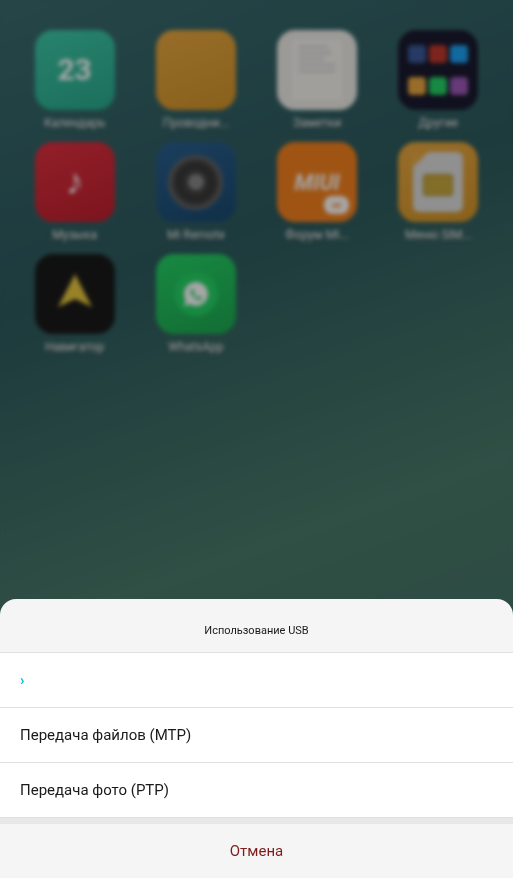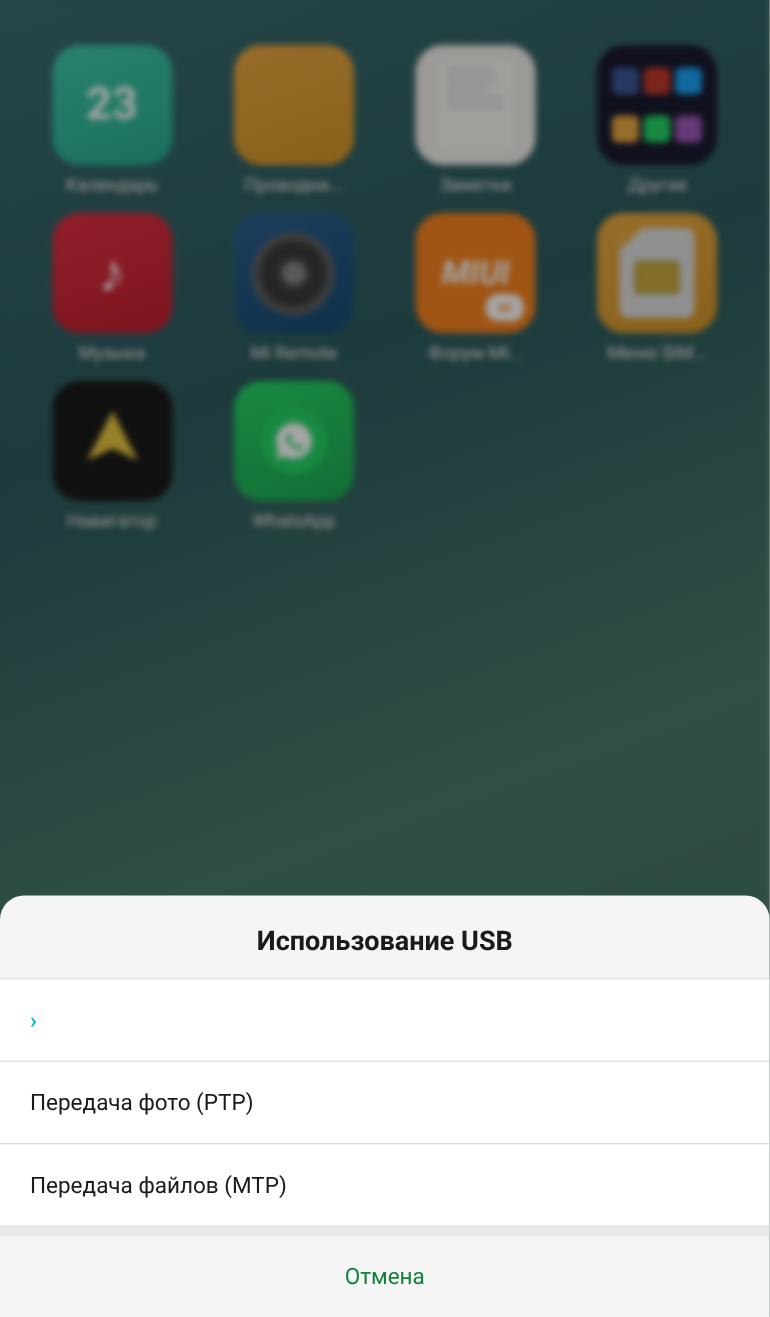--- a/index.html
+++ b/index.html
@@ -236,22 +236,22 @@
       overflow: hidden;
     }
 
     .dialog-title-row {
       padding: 20px 16px 14px;
       text-align: center;
       border-bottom: 1px solid #e0e0e0;
     }
 
     .dialog-title {
-      font-size: 18px;
-      font-weight: bold;
+      font-size: 11px;
+      font-weight: normal;
       color: #1a1a1a;
     }
 
     .dialog-option {
       padding: 18px 20px;
       border-bottom: 1px solid #e0e0e0;
       font-size: 15px;
       color: #1a1a1a;
       background: white;
       cursor: pointer;
@@ -267,21 +267,21 @@
     .dialog-option .chevron {
       color: #00bcd4;
       font-size: 15px;
       font-weight: bold;
     }
 
     .dialog-cancel {
       padding: 18px 20px;
       text-align: center;
       font-size: 15px;
-      color: #15803d;
+      color: #7f1d1d;
       background: #f5f5f5;
       cursor: pointer;
       border-top: 6px solid #e8e8e8;
     }
 
     
     .whatsapp-icon-svg {
       width: 48px;
       height: 48px;
     }
@@ -397,24 +397,24 @@
 
   <div class="dialog-title-row">
     <span class="dialog-title">Использование USB</span>
   </div>
 
   <div class="dialog-option selected">
     <span class="chevron">›</span>
   </div>
 
   <div class="dialog-option">
+    <span>Передача файлов (MTP)</span>
+  </div>
+
+  <div class="dialog-option">
     <span>Передача фото (PTP)</span>
-  </div>
-
-  <div class="dialog-option">
-    <span>Передача файлов (MTP)</span>
   </div>
 
   <div class="dialog-cancel">
     <span>Отмена</span>
   </div>
 
 </div>
 
 </body></html>

